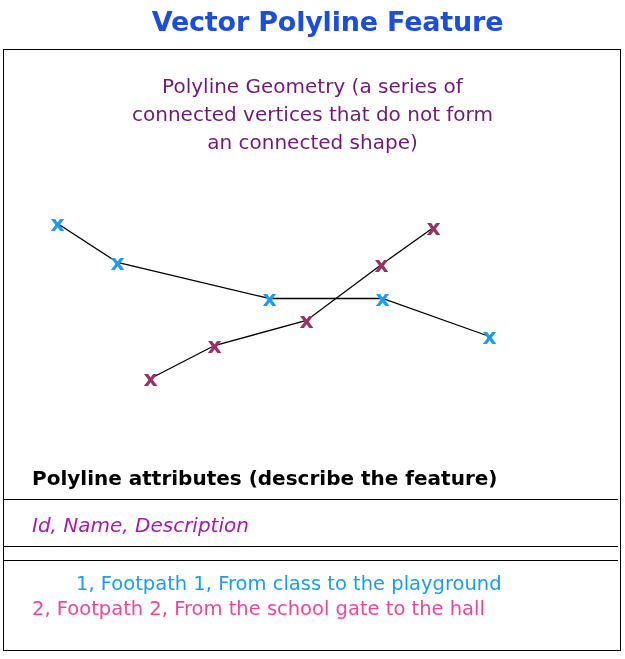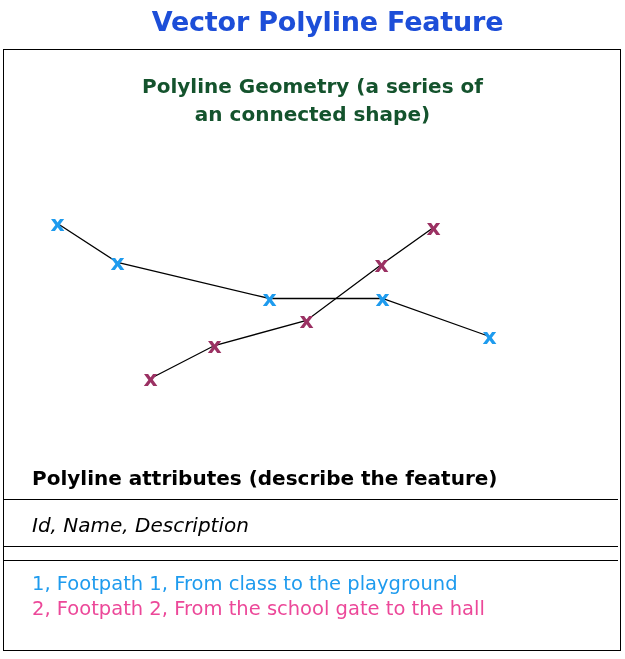--- a/index.html
+++ b/index.html
@@ -42,22 +42,22 @@
     box-sizing: border-box;
     background: #ffffff;
   }
   .geom-heading {
     position: absolute;
     left: 40px;
     top: 22px;
     width: 537px;
     text-align: center;
     font-size: 20px;
-    font-weight: bold;
-    color: #14532d;
+    font-weight: normal;
+    color: #701a75;
     line-height: 28px;
   }
   .canvas-wrap {
     position: absolute;
     left: 0;
     top: 0;
     width: 614px;
     height: 598px;
     pointer-events: none;
   }
@@ -79,21 +79,21 @@
     font-weight: bold;
     color: #000000;
     line-height: 28px;
   }
   .attrs-columns {
     position: absolute;
     left: 28px;
     top: 461px;
     font-size: 20px;
     font-style: italic;
-    color: #000000;
+    color: #a21caf;
     line-height: 28px;
   }
   .rows {
     position: absolute;
     left: 28px;
     top: 521px;
     width: 580px;
   }
   .row {
     font-size: 19.5px;
@@ -115,20 +115,21 @@
 <body>
 
 <div id="page">
 
   <div class="title">Vector Polyline Feature</div>
 
   <div class="panel">
 
     <div class="geom-heading">
       <div>Polyline Geometry (a series of</div>
+      <div>connected vertices that do not form</div>
       <div>an connected shape)</div>
     </div>
 
     <div class="canvas-wrap">
       <svg id="diagram-svg" width="614" height="598" viewBox="0 0 614 598">
           <g>
             <polyline points="53.5,173.5 113.5,212.5 265.5,248.5 378.5,248.5 485.5,286.5" fill="none" stroke="#000000" stroke-width="1.3"></polyline>
             <text x="53.5" y="173.5" class="vx-label" fill="#1E9BEE">x</text>
             <text x="113.5" y="212.5" class="vx-label" fill="#1E9BEE">x</text>
             <text x="265.5" y="248.5" class="vx-label" fill="#1E9BEE">x</text>
@@ -150,18 +151,18 @@
 
     <div class="attrs-heading">Polyline attributes (describe the feature)</div>
 
     <div class="divider div2"></div>
 
     <div class="attrs-columns">Id, Name, Description</div>
 
     <div class="divider div3"></div>
 
     <div class="rows" id="attr-rows">
-        <div class="row row-blue" style="color: rgb(30, 155, 238);">1, Footpath 1, From class to the playground</div>
+        <div class="row row-blue" style="color: rgb(30, 155, 238); margin-left: 44px;">1, Footpath 1, From class to the playground</div>
         <div class="row row-purple" style="color: #ec4899;">2, Footpath 2, From the school gate to the hall</div>
       </div>
 
   </div>
 </div>
 
 </body></html>

